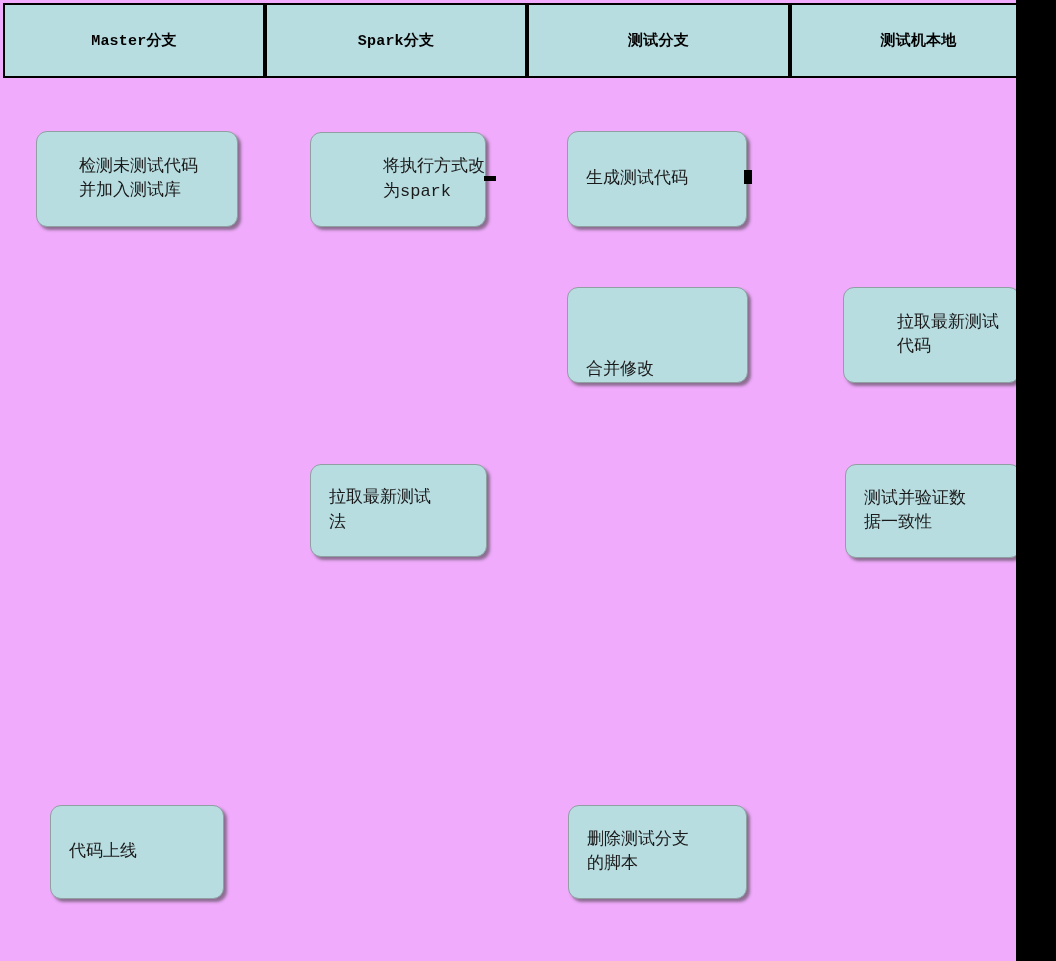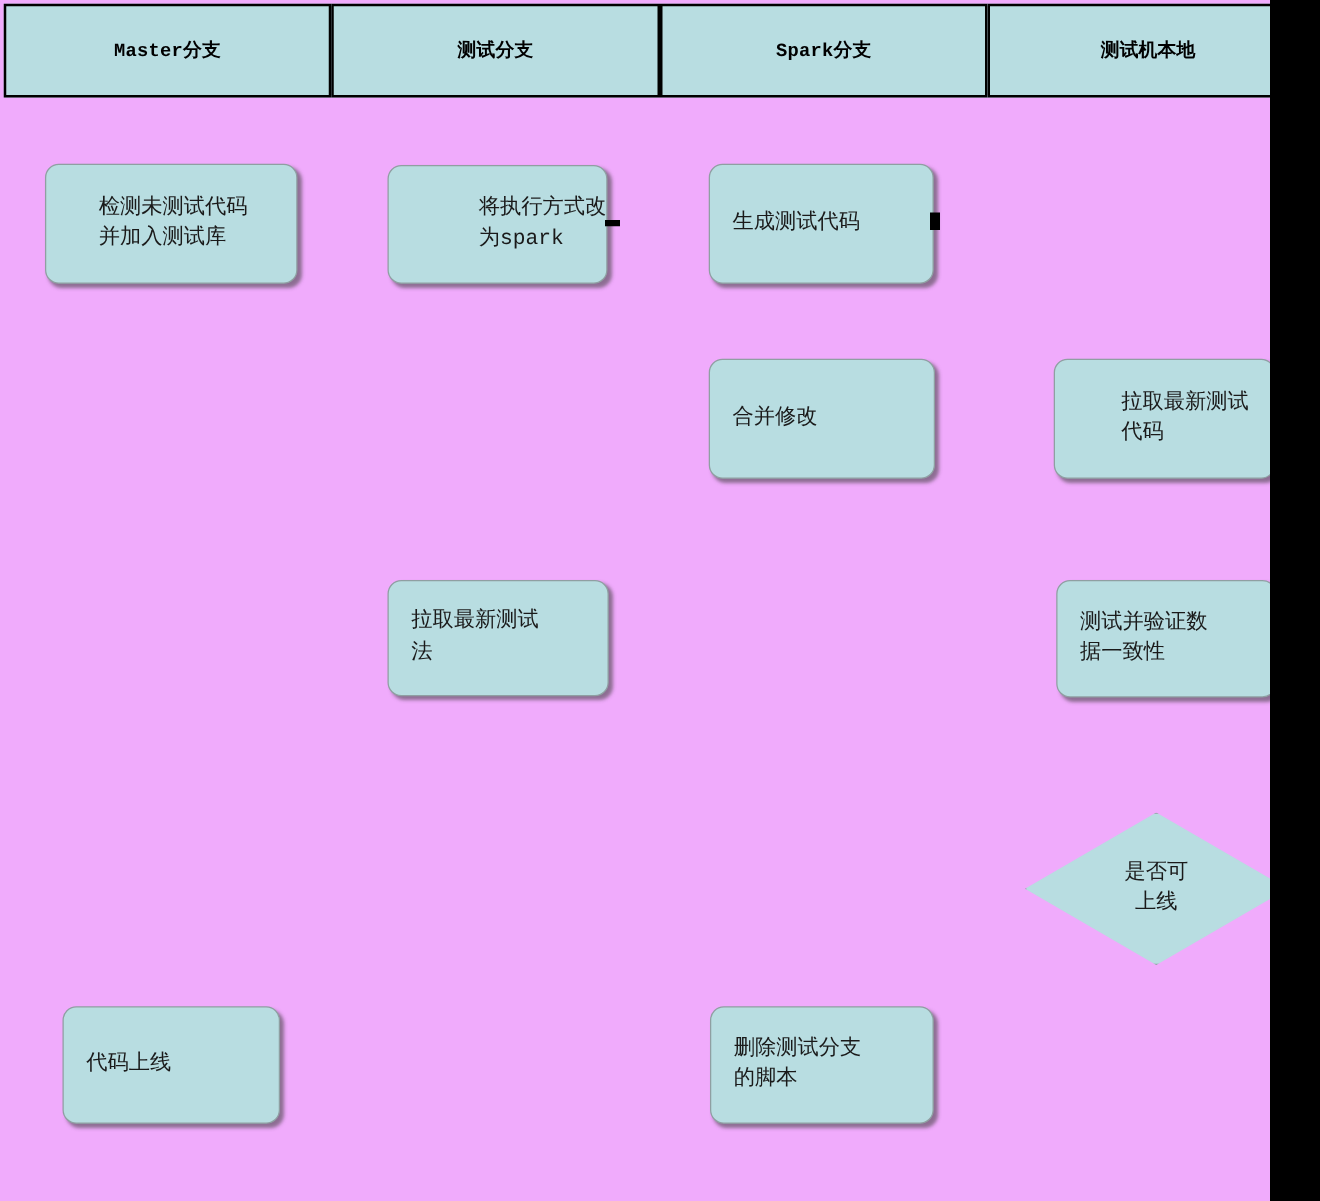--- a/index.html
+++ b/index.html
@@ -93,25 +93,25 @@
 </style>
 </head>
 <body>
 
 <div id="canvas">
 
   <div class="lane-header-row">
     <div class="lane-header" style="width:262px;">
       <span>Master分支</span>
     </div>
+    <div class="lane-header" style="width:262px;">
+      <span>Spark分支</span>
+    </div>
     <div class="lane-header" style="width:263px;">
       <span>测试分支</span>
-    </div>
-    <div class="lane-header" style="width:262px;">
-      <span>Spark分支</span>
     </div>
     <div class="lane-header" style="width:257px;">
       <span>测试机本地</span>
     </div>
   </div>
 
   <div class="node" style="left:36px; top:131px; width:202px; height:96px;padding-left:24px;">
     <span class="node-label">检测未测试代码
 并加入测试库</span>
   </div>
@@ -120,44 +120,39 @@
     <span class="node-label">将执行方式改
 为spark</span>
   </div>
   <div class="stub" style="left:484px; top:176px; width:12px; height:5px;"></div>
 
   <div class="node" style="left:567px; top:131px; width:180px; height:96px;">
     <span class="node-label">生成测试代码</span>
   </div>
   <div class="stub" style="left:744px; top:170px; width:8px; height:14px;"></div>
 
-  <div class="node" style="left:567px; top:287px; width:181px; height:96px;">
+  <div class="node" style="left:567px; top:287px; width:181px; height:96px;align-items:flex-end;">
     <span class="node-label">合并修改</span>
   </div>
 
   <div class="node" style="left:843px; top:287px; width:177px; height:96px;padding-left:35px;">
     <span class="node-label">拉取最新测试
 代码</span>
   </div>
 
   <div class="node" style="left:310px; top:464px; width:177px; height:93px;">
     <span class="node-label">拉取最新测试
 法</span>
   </div>
 
   <div class="node" style="left:845px; top:464px; width:176px; height:94px;">
     <span class="node-label">测试并验证数
 据一致性</span>
   </div>
 
-  <div class="decision" style="left:820px; top:650px; width:210px; height:122px;">
-    <div class="diamond-shape"></div>
-    <span class="node-label">是否可
-上线</span>
-  </div>
 
   <div class="node" style="left:50px; top:805px; width:174px; height:94px;">
     <span class="node-label">代码上线</span>
   </div>
 
   <div class="node" style="left:568px; top:805px; width:179px; height:94px;">
     <span class="node-label">删除测试分支
 的脚本</span>
   </div>
 

